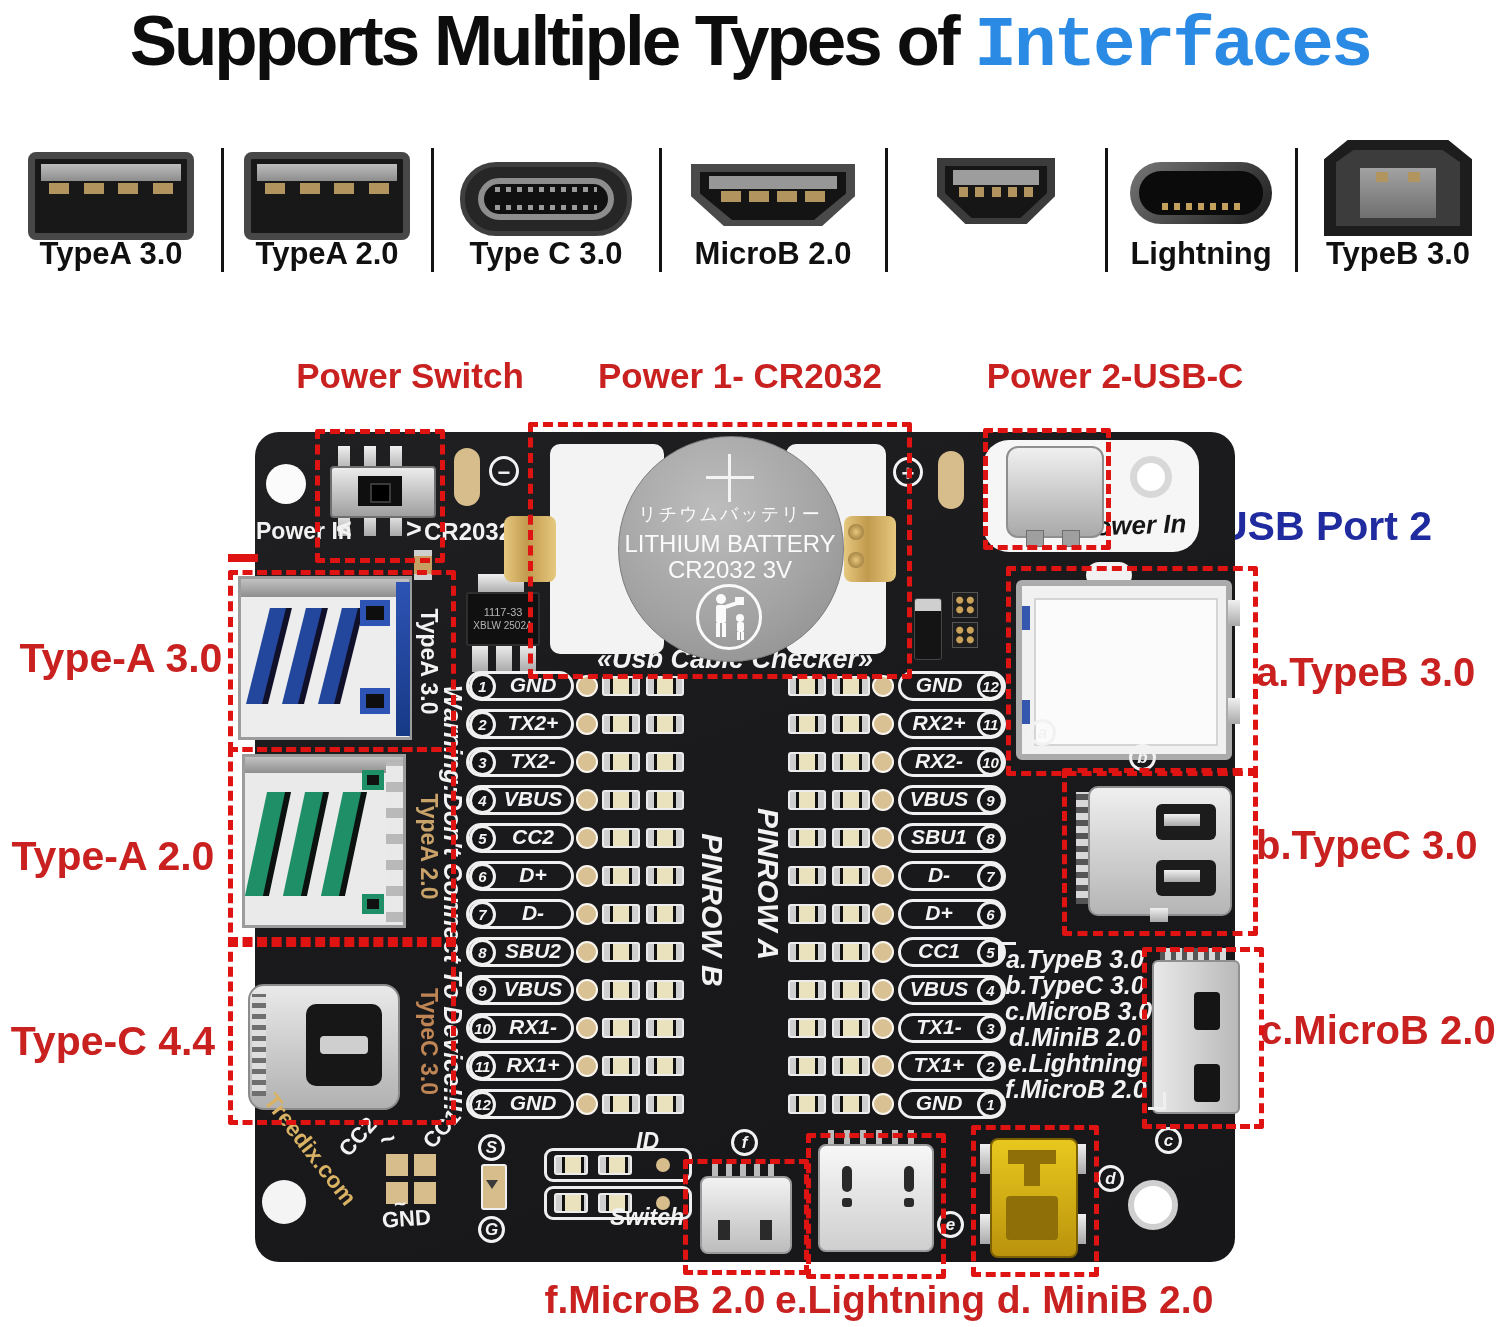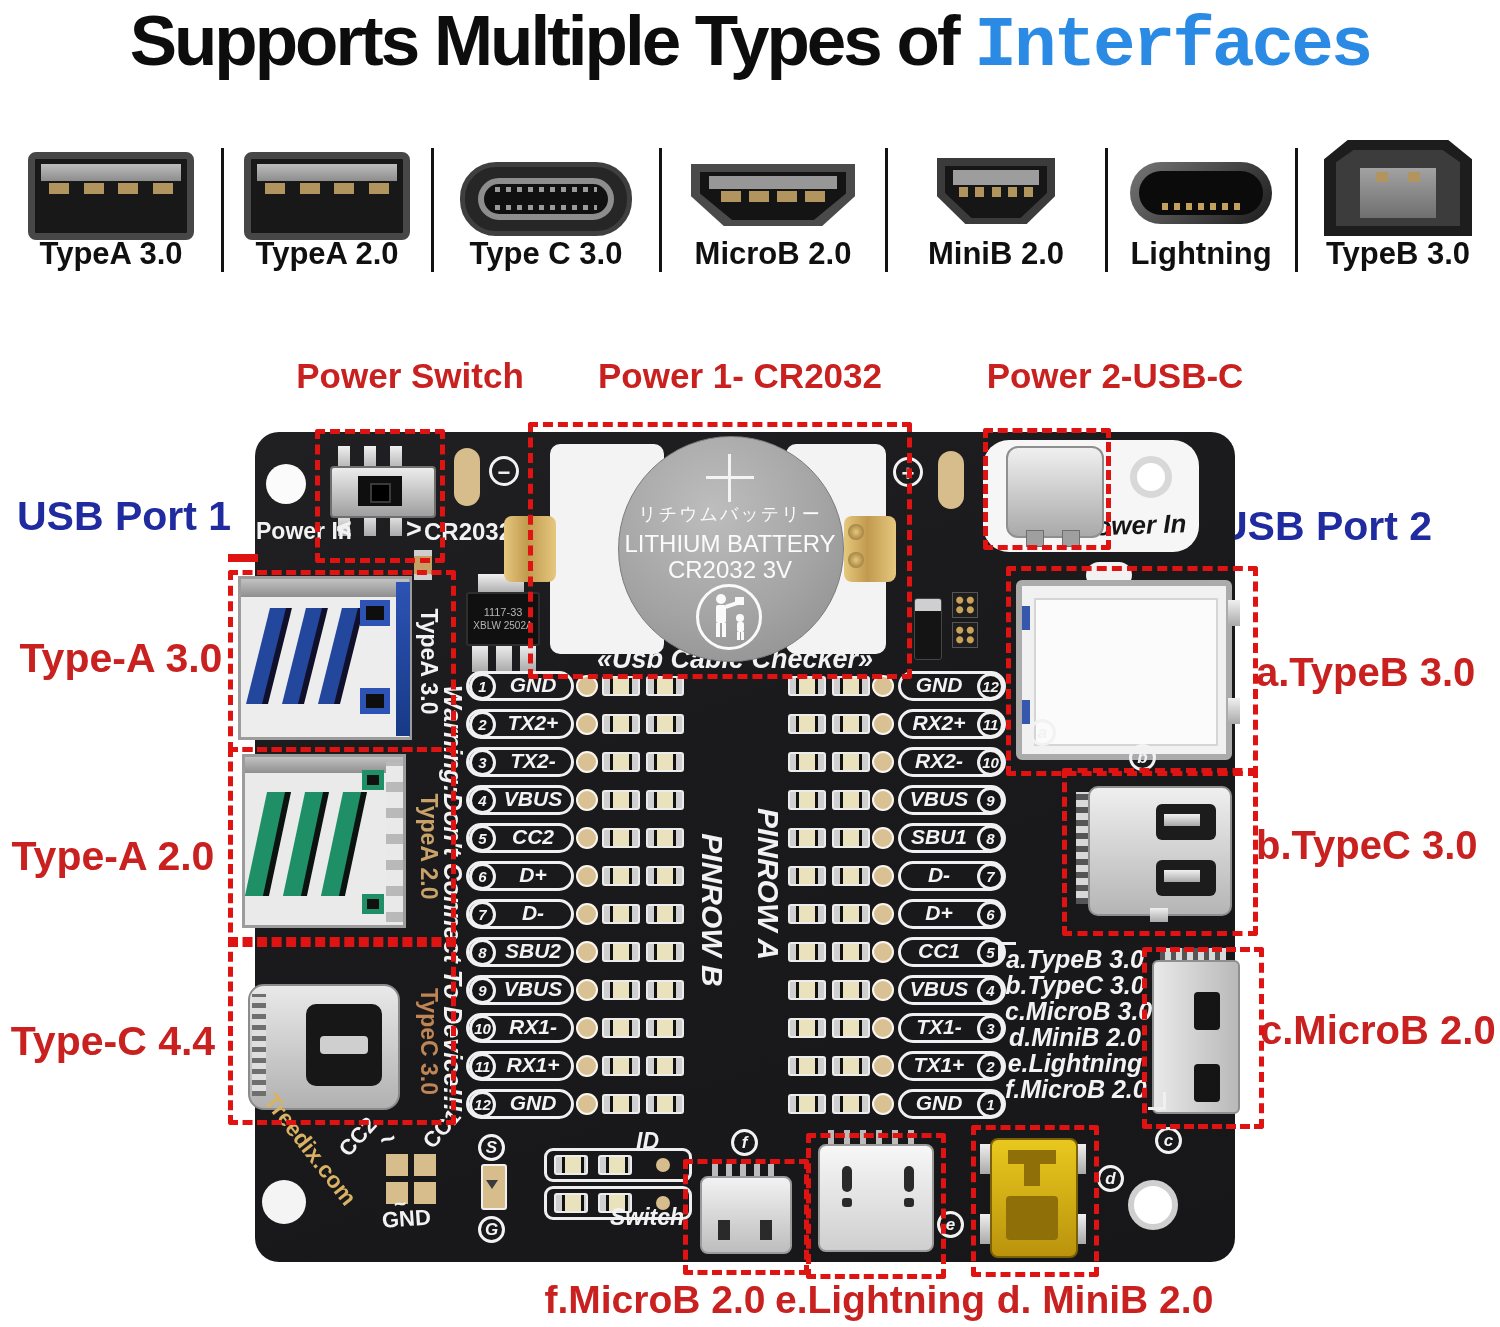--- a/index.html
+++ b/index.html
@@ -124,21 +124,20 @@
         <div class="mnb-face"></div>
         <div class="mnb-strip"></div>
         <div class="mnb-pins">
           <div class="mnb-pin"></div>
           <div class="mnb-pin"></div>
           <div class="mnb-pin"></div>
           <div class="mnb-pin"></div>
           <div class="mnb-pin"></div>
         </div>
       </div>
-      <div class="ic-label" style="left: 886px; width: 220px;">MiniB 2.0</div>
       <div class="ic ic-lightning" style="top: 162px; left: 1130px;">
         <div class="lt-face"></div>
         <div class="lt-pins"></div>
       </div>
       <div class="ic-label" style="left: 1106px; width: 190px;">Lightning</div>
       <div class="ic ic-typeb" style="top: 140px; left: 1324px;">
         <div class="tb-face"></div>
         <div class="tb-inner"></div>
         <div class="tb-p1"></div>
         <div class="tb-p2"></div>
@@ -148,21 +147,20 @@
   <div class="divider" style="left:221px"></div>
   <div class="divider" style="left:431px"></div>
   <div class="divider" style="left:659px"></div>
   <div class="divider" style="left:885px"></div>
   <div class="divider" style="left:1105px"></div>
   <div class="divider" style="left:1295px"></div>
 
   <div class="red-label" style="left:270px;top:356px;width:280px;text-align:center;font-size:35px">Power Switch</div>
   <div class="red-label" style="left:570px;top:356px;width:340px;text-align:center;font-size:35px">Power 1- CR2032</div>
   <div class="red-label" style="left:960px;top:356px;width:310px;text-align:center;font-size:35px">Power 2-USB-C</div>
-  <div class="blue-label" style="left:0px;top:493px;width:248px;text-align:center;font-size:41px">USB Port 1</div>
   <div class="blue-label" style="left:1205px;top:503px;width:240px;text-align:center;font-size:41px">USB Port 2</div>
   <div class="red-label" style="left:8px;top:635px;width:226px;text-align:center;font-size:41px">Type-A 3.0</div>
   <div class="red-label" style="left:0px;top:833px;width:226px;text-align:center;font-size:41px">Type-A 2.0</div>
   <div class="red-label" style="left:0px;top:1018px;width:226px;text-align:center;font-size:41px">Type-C 4.4</div>
   <div class="red-label" style="left:1256px;top:650px;font-size:40px">a.TypeB 3.0</div>
   <div class="red-label" style="left:1256px;top:823px;font-size:40px">b.TypeC 3.0</div>
   <div class="red-label" style="left:1260px;top:1008px;font-size:40px">c.MicroB 2.0</div>
   <div class="red-label" style="left:540px;top:1278px;width:230px;text-align:center;font-size:39px">f.MicroB 2.0</div>
   <div class="red-label" style="left:765px;top:1278px;width:230px;text-align:center;font-size:39px">e.Lightning</div>
   <div class="red-label" style="left:985px;top:1278px;width:240px;text-align:center;font-size:39px">d. MiniB 2.0</div>

